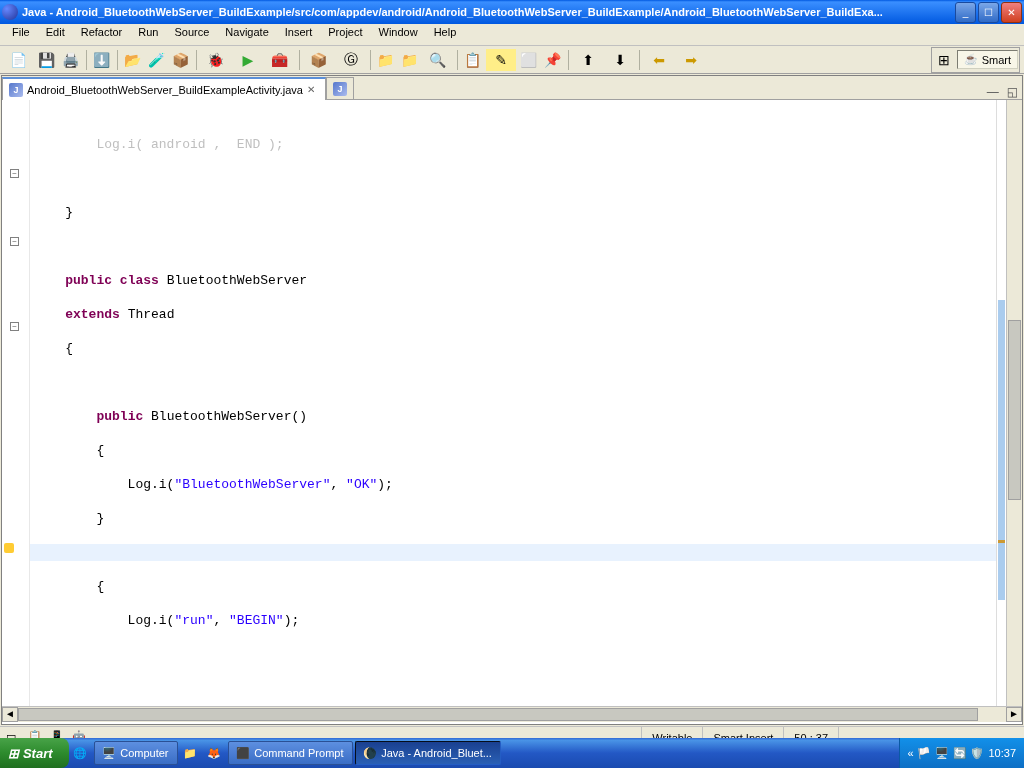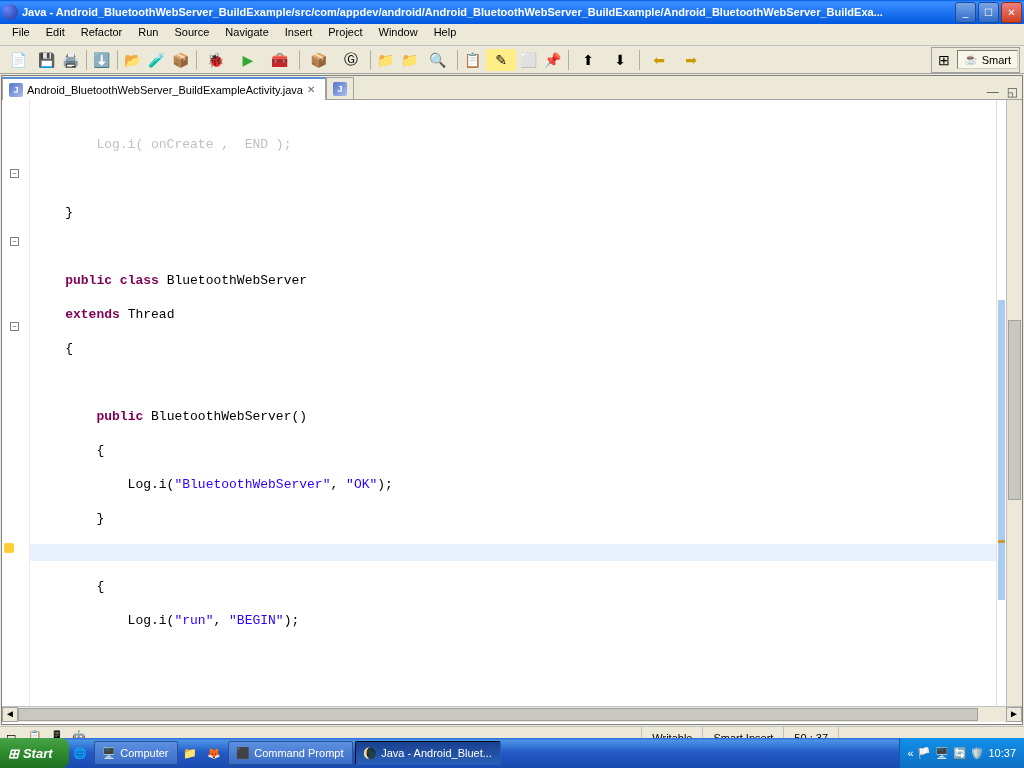--- a/index.html
+++ b/index.html
@@ -139,21 +139,21 @@
   </div>
   <div class="code-area">
     <div class="gutter">
       <div class="fold" style="top:69px">−</div>
       <div class="fold" style="top:137px">−</div>
       <div class="fold" style="top:222px">−</div>
       <div class="marker-warn" style="top:443px"></div>
     </div>
     <div class="code-text">
       <div class="highlight-line" style="top:444px"></div>
-<div class="code-line" style="color:#bfbfbf">        Log.i( onCreate ,  END );</div>
+<div class="code-line" style="color:#bfbfbf">        Log.i( android ,  END );</div>
 <div class="code-line"></div>
 <div class="code-line">    }</div>
 <div class="code-line"></div>
 <div class="code-line">    <span class="kw">public</span> <span class="kw">class</span><span> BluetoothWebServer</span></div>
 <div class="code-line">    <span class="kw">extends</span><span> Thread</span></div>
 <div class="code-line">    {</div>
 <div class="code-line"></div>
 <div class="code-line">        <span class="kw">public</span><span> BluetoothWebServer()</span></div>
 <div class="code-line">        {</div>
 <div class="code-line"><span>            Log.i(</span><span class="str">"BluetoothWebServer"</span><span>, </span><span class="str">"OK"</span><span>);</span></div>

